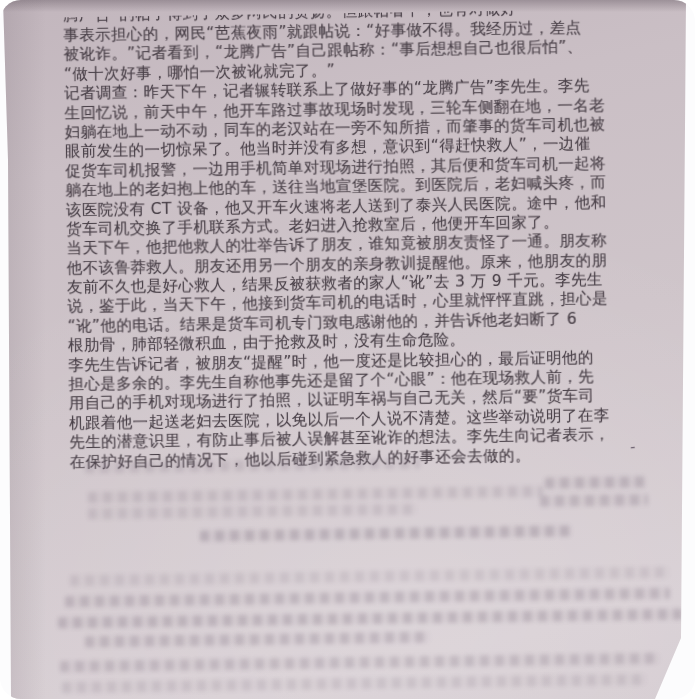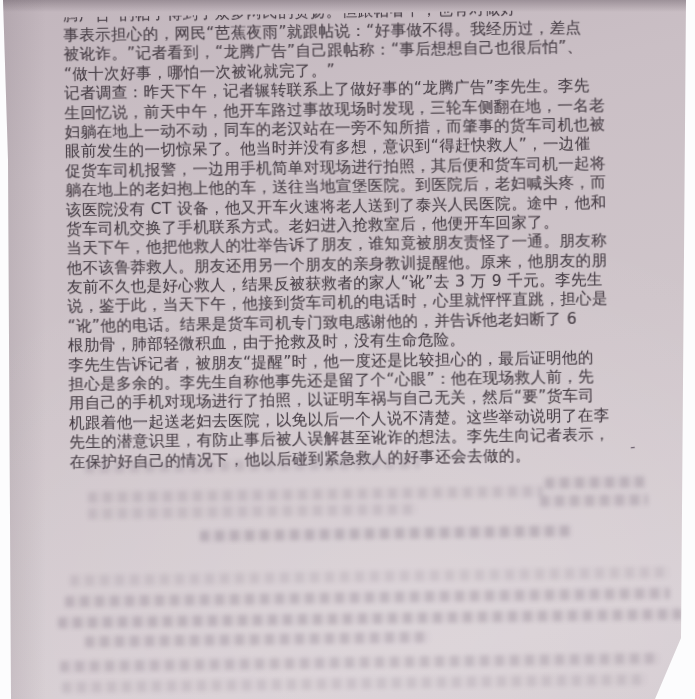--- a/index.html
+++ b/index.html
@@ -1,19 +1,20 @@
 <!DOCTYPE html>
 <html><head>
 <meta charset="utf-8">
 <style>
   html,body { margin:0; padding:0; background:#ffffff; }
   .canvas {
     position:relative; width:695px; height:699px; overflow:hidden;
     background:#fcfcfd;
     font-family:"DejaVu Sans",sans-serif;
+    border-radius:21px;
   }
   
   .paper {
     position:absolute; inset:0;
     clip-path:polygon(3px 0, 686px 0, 681px 638px, 655px 699px, 11px 699px, 8px 160px);
     background:
       radial-gradient(130% 95% at 58% 88%, rgba(255,255,255,0.16), rgba(255,255,255,0) 62%),
       linear-gradient(168deg,#c2b6bd 0%, #cabfc5 22%, #cfc5ca 52%, #d7ced3 88%, #d4cbd0 100%);
   }
   .paper-top-shadow {

